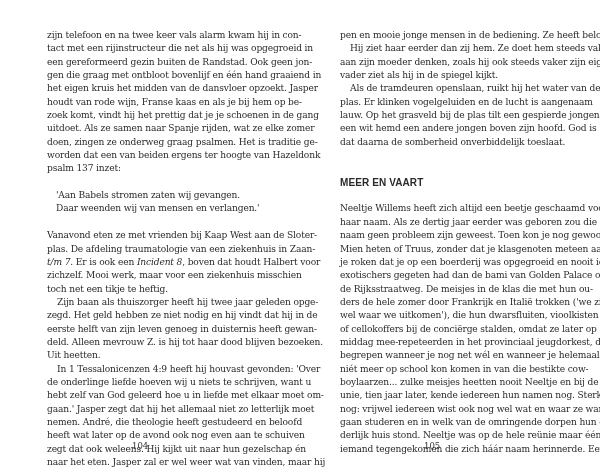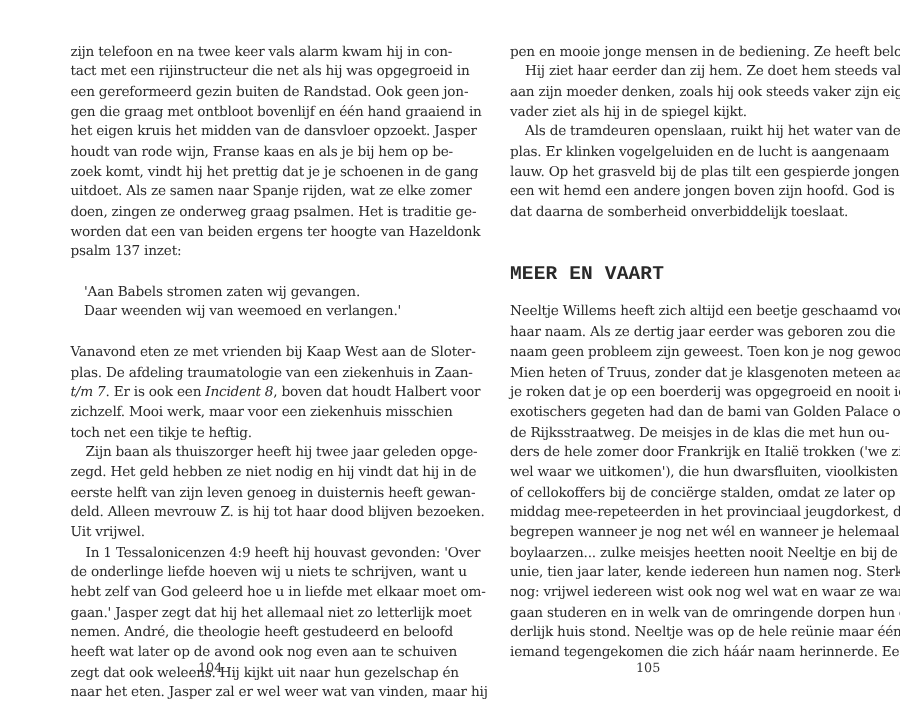--- a/index.html
+++ b/index.html
@@ -8,21 +8,21 @@
   #page-left { left:0; width:300px; }
   #page-right { left:300px; width:300px; }
   .col { position:absolute; top:29px; font-family:"DejaVu Serif", serif; font-size:9.1px; line-height:13.35px; color:#2a2a2a; }
   #page-left .col { left:47px; width:211px; }
   #page-right .col { left:40px; width:214px; }
   .ln { display:block; white-space:nowrap; text-align:justify; text-align-last:justify; height:13.35px; overflow:visible; letter-spacing:-0.15px; }
   .ln.last { text-align-last:left; }
   .ln.indent { text-indent:10px; }
   .ln.quote { padding-left:9px; text-align-last:left; }
   .ln.blank { height:13.35px; }
-  .heading { display:block; font-family:Liberation Mono, monospace; font-weight:bold; font-size:13px; letter-spacing:0.1px; color:#2a2a2a; height:13.35px; line-height:13.35px; }
+  .heading { display:block; font-family:Liberation Sans, sans-serif; font-weight:bold; font-size:10px; letter-spacing:0.1px; color:#2a2a2a; height:13.35px; line-height:13.35px; }
   .pagenum { position:absolute; top:441px; font-family:"DejaVu Serif", serif; font-size:8.5px; color:#333; width:40px; }
   #page-left .pagenum { left:132px; }
   #page-right .pagenum { left:124px; }
 </style>
 </head>
 <body>
 
 <div class="page" id="page-left">
   <div class="col">
     <span class="ln">zijn telefoon en na twee keer vals alarm kwam hij in con-</span>
@@ -31,32 +31,32 @@
     <span class="ln">gen die graag met ontbloot bovenlijf en één hand graaiend in</span>
     <span class="ln">het eigen kruis het midden van de dansvloer opzoekt. Jasper</span>
     <span class="ln">houdt van rode wijn, Franse kaas en als je bij hem op be-</span>
     <span class="ln">zoek komt, vindt hij het prettig dat je je schoenen in de gang</span>
     <span class="ln">uitdoet. Als ze samen naar Spanje rijden, wat ze elke zomer</span>
     <span class="ln">doen, zingen ze onderweg graag psalmen. Het is traditie ge-</span>
     <span class="ln">worden dat een van beiden ergens ter hoogte van Hazeldonk</span>
     <span class="ln last">psalm 137 inzet:</span>
     <span class="ln blank"></span>
     <span class="ln quote">'Aan Babels stromen zaten wij gevangen.</span>
-    <span class="ln quote">Daar weenden wij van weemoed en verlangen.'</span>
+    <span class="ln quote">Daar weenden wij van mensen en verlangen.'</span>
     <span class="ln blank"></span>
     <span class="ln">Vanavond eten ze met vrienden bij Kaap West aan de Sloter-</span>
     <span class="ln">plas. De afdeling traumatologie van een ziekenhuis in Zaan-</span>
     <span class="ln"><i>t/m 7</i><span>. Er is ook een </span><i>Incident 8</i><span>, boven dat houdt Halbert voor</span></span>
     <span class="ln">zichzelf. Mooi werk, maar voor een ziekenhuis misschien</span>
     <span class="ln last">toch net een tikje te heftig.</span>
     <span class="ln indent">Zijn baan als thuiszorger heeft hij twee jaar geleden opge-</span>
     <span class="ln">zegd. Het geld hebben ze niet nodig en hij vindt dat hij in de</span>
     <span class="ln">eerste helft van zijn leven genoeg in duisternis heeft gewan-</span>
     <span class="ln">deld. Alleen mevrouw Z. is hij tot haar dood blijven bezoeken.</span>
-    <span class="ln last">Uit vrijwel.</span>
+    <span class="ln last">Uit heetten.</span>
     <span class="ln indent">In 1 Tessalonicenzen 4:9 heeft hij houvast gevonden: 'Over</span>
     <span class="ln">de onderlinge liefde hoeven wij u niets te schrijven, want u</span>
     <span class="ln">hebt zelf van God geleerd hoe u in liefde met elkaar moet om-</span>
     <span class="ln">gaan.' Jasper zegt dat hij het allemaal niet zo letterlijk moet</span>
     <span class="ln">nemen. André, die theologie heeft gestudeerd en beloofd</span>
     <span class="ln">heeft wat later op de avond ook nog even aan te schuiven</span>
     <span class="ln">zegt dat ook weleens. Hij kijkt uit naar hun gezelschap én</span>
     <span class="ln">naar het eten. Jasper zal er wel weer wat van vinden, maar hij</span>
 
   </div>
@@ -83,20 +83,21 @@
     <span class="ln">naam geen probleem zijn geweest. Toen kon je nog gewoon</span>
     <span class="ln">Mien heten of Truus, zonder dat je klasgenoten meteen aan</span>
     <span class="ln">je roken dat je op een boerderij was opgegroeid en nooit iets</span>
     <span class="ln">exotischers gegeten had dan de bami van Golden Palace op</span>
     <span class="ln">de Rijksstraatweg. De meisjes in de klas die met hun ou-</span>
     <span class="ln">ders de hele zomer door Frankrijk en Italië trokken ('we zien</span>
     <span class="ln">wel waar we uitkomen'), die hun dwarsfluiten, vioolkisten</span>
     <span class="ln">of cellokoffers bij de conciërge stalden, omdat ze later op de</span>
     <span class="ln">middag mee-repeteerden in het provinciaal jeugdorkest, die</span>
     <span class="ln">begrepen wanneer je nog net wél en wanneer je helemaal</span>
+    <span class="ln">niét meer op school kon komen in van die bestikte cow-</span>
     <span class="ln">boylaarzen... zulke meisjes heetten nooit Neeltje en bij de re-</span>
     <span class="ln">unie, tien jaar later, kende iedereen hun namen nog. Sterker</span>
     <span class="ln">nog: vrijwel iedereen wist ook nog wel wat en waar ze waren</span>
     <span class="ln">gaan studeren en in welk van de omringende dorpen hun ou-</span>
     <span class="ln">derlijk huis stond. Neeltje was op de hele reünie maar één</span>
     <span class="ln">iemand tegengekomen die zich háár naam herinnerde. Een</span>
 
   </div>
   <div class="pagenum">105</div>
 </div>

